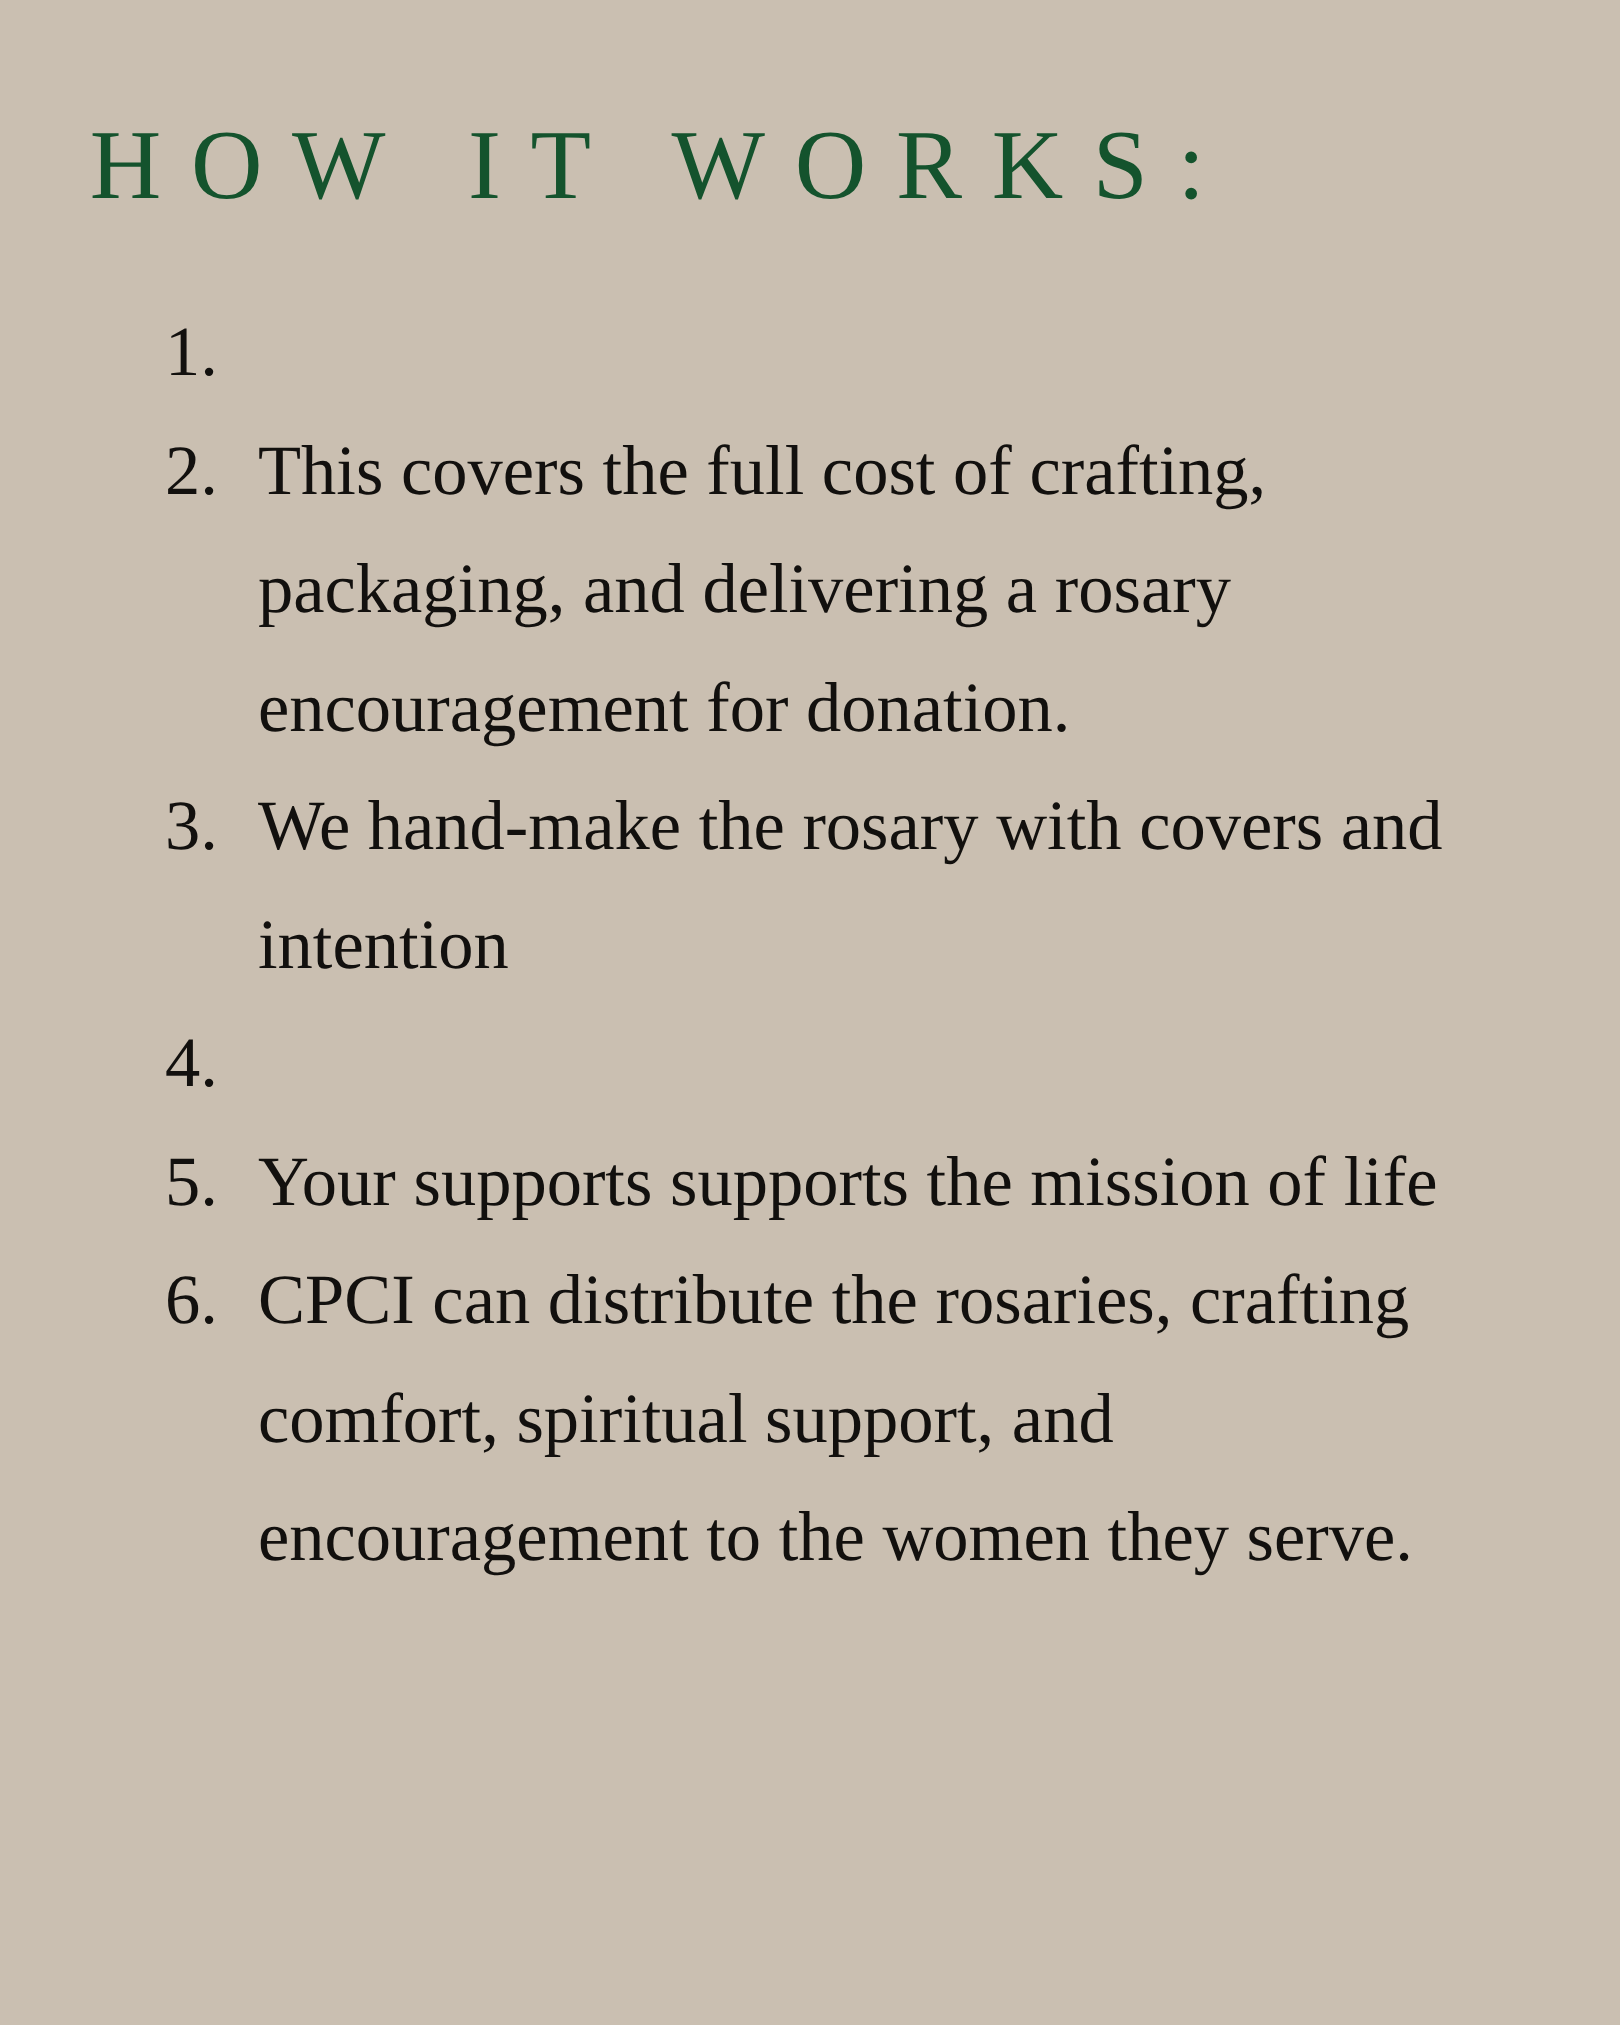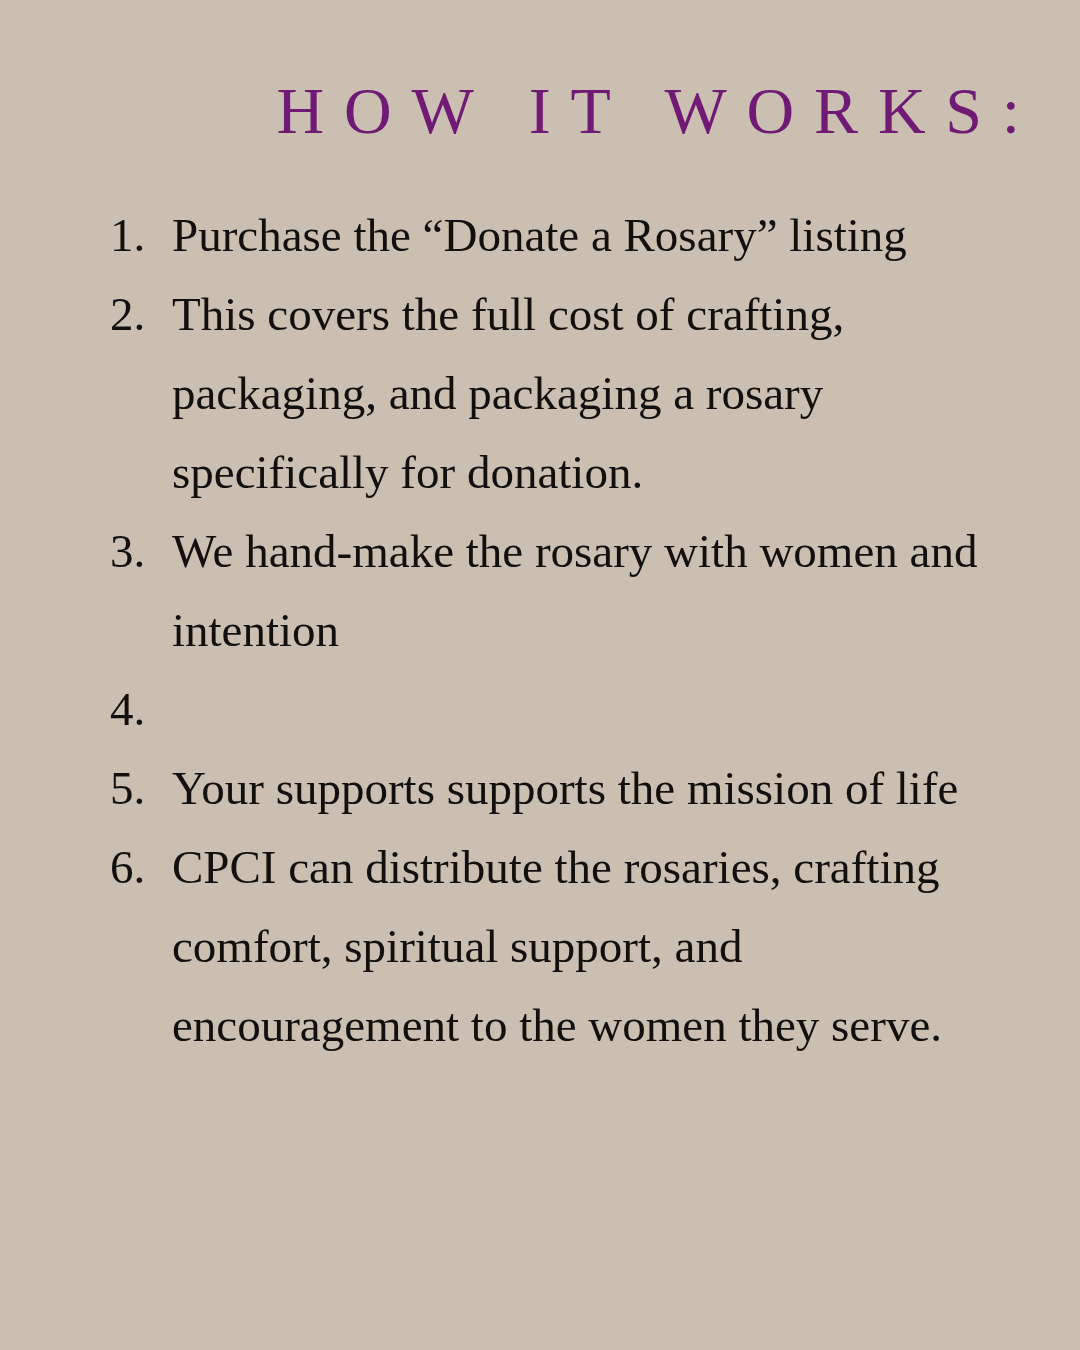--- a/index.html
+++ b/index.html
@@ -19,23 +19,23 @@
     width: 1080px;
     height: 1350px;
     box-sizing: border-box;
     padding: 60px 40px 0 40px;
   }
   .headline {
     font-family: "Liberation Serif", serif;
     font-size: 66px;
     line-height: 1.0;
     letter-spacing: 0.30em;
-    text-align: right;
+    text-align: left;
     font-weight: 400;
-    color: #701a75;
+    color: #14532d;
     margin: 18px 0 0 0;
     white-space: nowrap;
     text-indent: 0.30em;
   }
   .steps {
     margin: 52px 0 0 0;
     padding: 0;
     list-style: none;
   }
   .step {
@@ -64,31 +64,30 @@
 <body>
 
 <div class="page">
 
   <h1 class="headline">HOW IT WORKS:</h1>
 
   <ol class="steps">
 
     <li class="step">
       <span class="num">1.</span>
-      <span class="txt">Purchase the “Donate a Rosary” listing</span>
     </li>
 
     <li class="step">
       <span class="num">2.</span>
-      <span class="txt">This covers the full cost of crafting, packaging, and packaging a rosary specifically for donation.</span>
+      <span class="txt">This covers the full cost of crafting, packaging, and delivering a rosary encouragement for donation.</span>
     </li>
 
     <li class="step">
       <span class="num">3.</span>
-      <span class="txt">We hand-make the rosary with women and intention</span>
+      <span class="txt">We hand-make the rosary with covers and intention</span>
     </li>
 
     <li class="step">
       <span class="num">4.</span>
     </li>
 
     <li class="step">
       <span class="num">5.</span>
       <span class="txt">Your supports supports the mission of life</span>
     </li>

